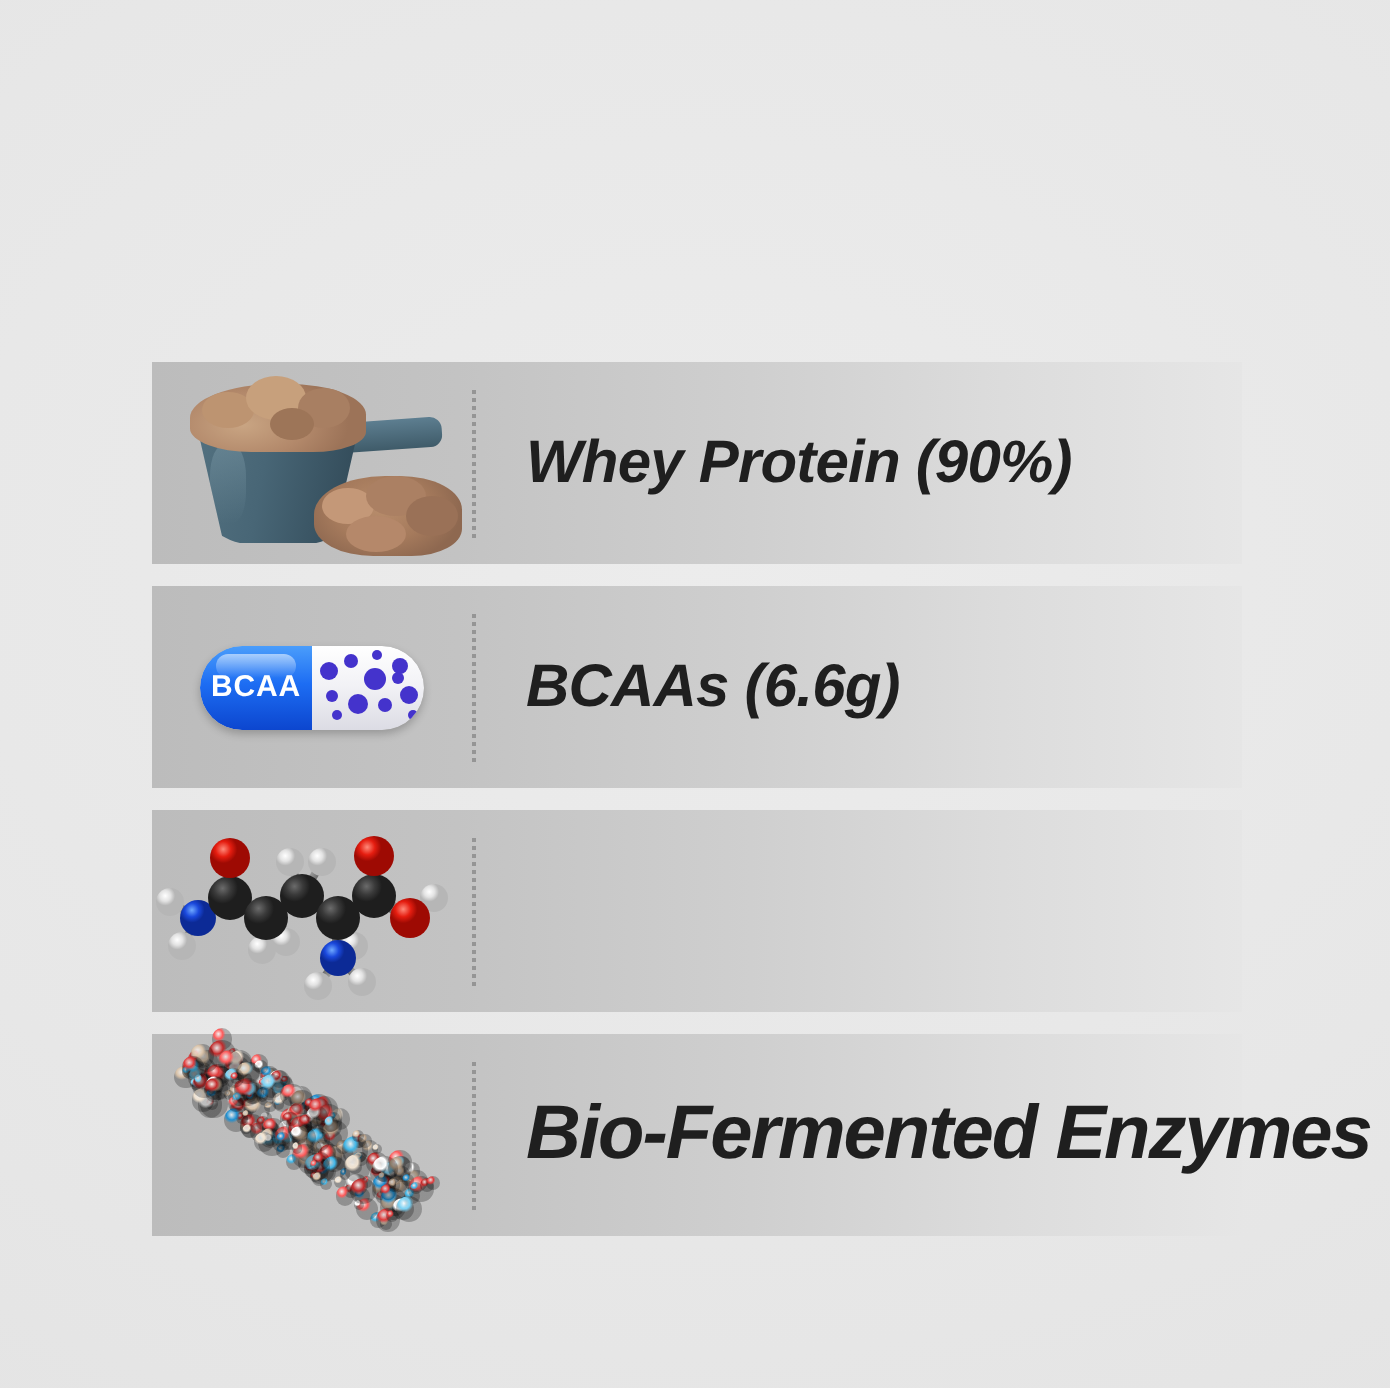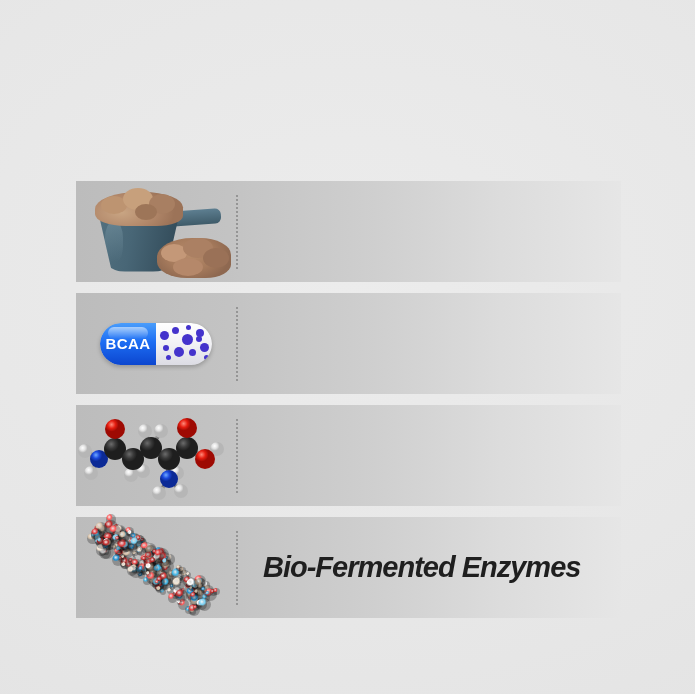--- a/index.html
+++ b/index.html
@@ -69,21 +69,21 @@
     flex:1;
     padding-left:25px;
     font-family:"Liberation Sans", sans-serif;
     font-weight:bold;
     font-style:italic;
     font-size:30px;
     letter-spacing:-0.4px;
     color:#1f1f1f;
     white-space:nowrap;
   }
-  .label.narrow{ font-size:29px; letter-spacing:-1.0px; }
+  .label.narrow{ font-size:38px; letter-spacing:-1.0px; }
 
   
   .scoop-wrap{ position:relative; width:150px; height:92px; }
   .scoop-handle{
     position:absolute; left:86px; top:24px;
     width:54px; height:15px;
     background:linear-gradient(#5b7b8c,#41soon);
     background:linear-gradient(#5d7e90,#3f5b69);
     border-radius:3px 6px 6px 3px;
     transform:rotate(-4deg);
@@ -224,20 +224,21 @@
           </div>
           <div class="pile">
             <b class="q1"></b>
               <b class="q2"></b>
               <b class="q3"></b>
               <b class="q4"></b>
           </div>
         </div>
       </div>
       <div class="divider"></div>
+      <div class="label">Whey Protein (90%)</div>
     </div>
 
     <div class="row">
       <div class="icon-cell">
         <div class="capsule">
           <div class="cap-left">
             <span>BCAA</span>
           </div>
           <div class="cap-right">
             <i class="d1"></i>
@@ -249,20 +250,21 @@
               <i class="d7"></i>
               <i class="d8"></i>
             <i class="d9"></i>
               <i class="d10"></i>
               <i class="d11"></i>
               <i class="d12"></i>
           </div>
         </div>
       </div>
       <div class="divider"></div>
+      <div class="label">BCAAs (6.6g)</div>
     </div>
 
     <div class="row">
       <div class="icon-cell">
         <div class="mol" id="mol">
             <div class="bond" style="left: 18px; top: 42px; width: 16.1245px; height: 4px; transform: rotate(-150.255deg);"></div>
             <div class="bond" style="left: 18px; top: 42px; width: 16.1245px; height: 4px; transform: rotate(119.745deg);"></div>
             <div class="bond" style="left: 52px; top: 42px; width: 16.1245px; height: 4px; transform: rotate(97.125deg);"></div>
             <div class="bond" style="left: 52px; top: 42px; width: 15.6205px; height: 4px; transform: rotate(50.1944deg);"></div>
             <div class="bond" style="left: 70px; top: 31px; width: 18.0278px; height: 4px; transform: rotate(-109.44deg);"></div>

